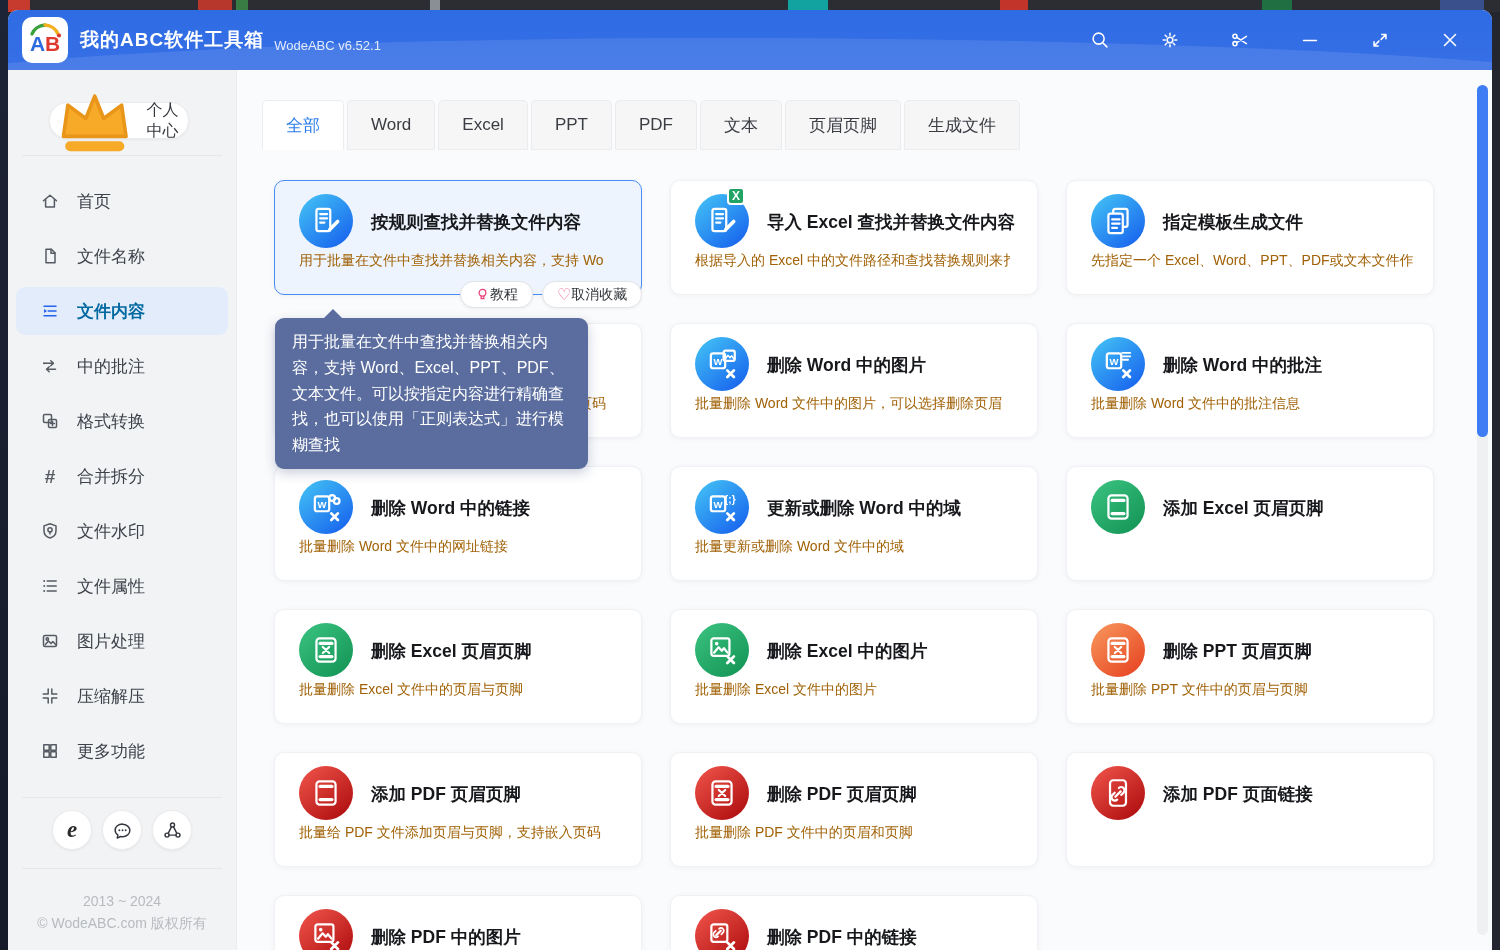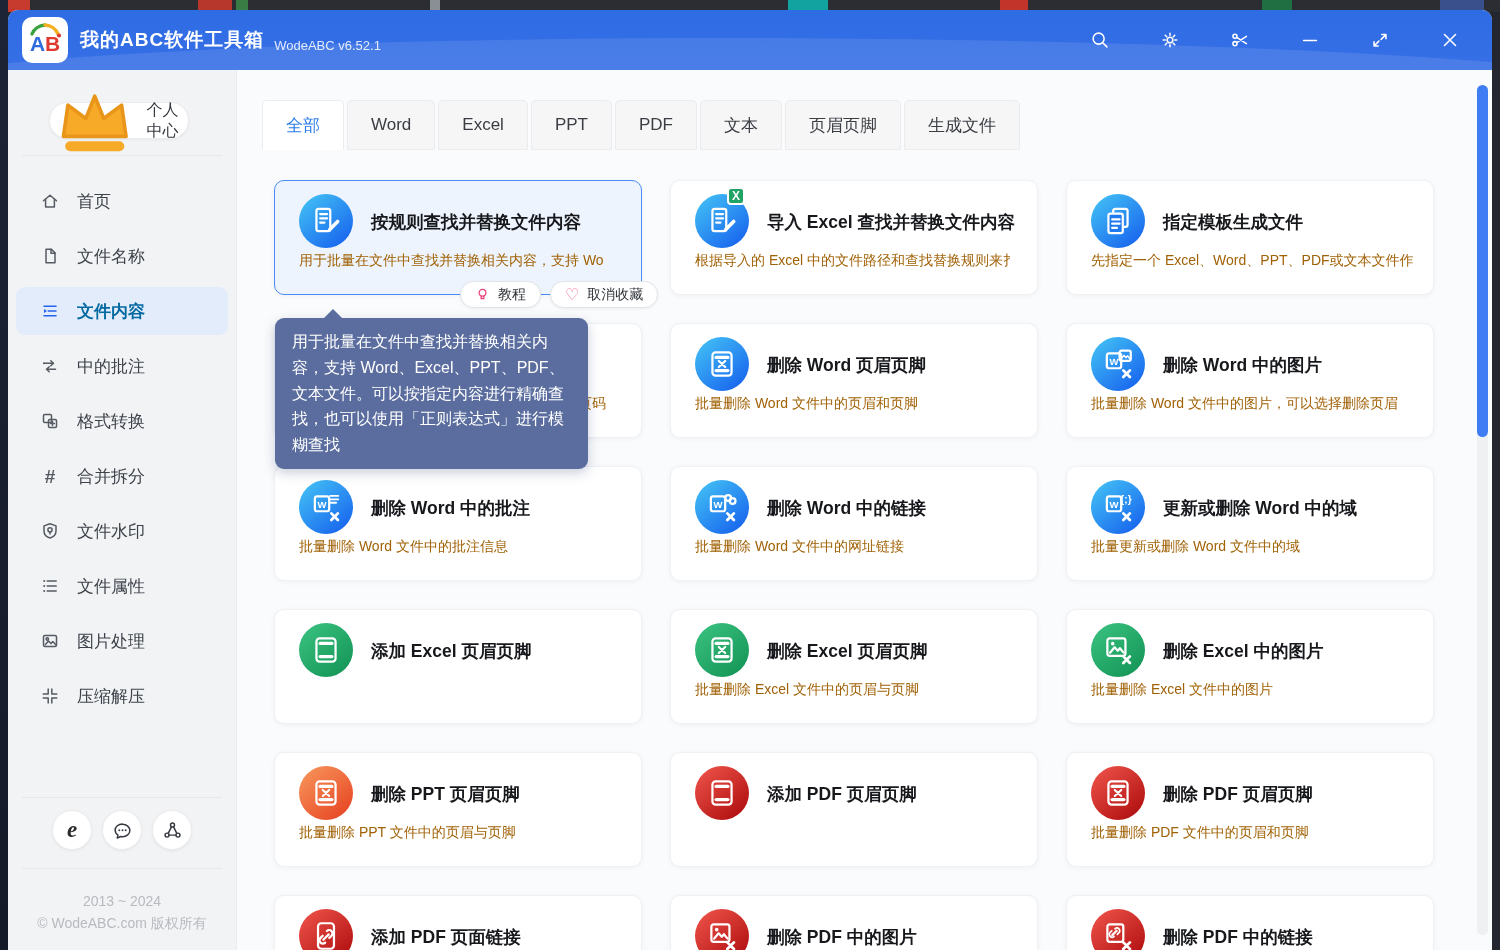--- a/index.html
+++ b/index.html
@@ -74,21 +74,21 @@
   .card-badge { position:absolute; left:56px; top:6px; width:18px; height:18px; border-radius:4px; background:#21a366;
     color:#fff; font-size:12px; font-weight:bold; display:flex; align-items:center; justify-content:center;
     border:2px solid #fff; }
   .card-title { position:absolute; left:96px; top:29px; font-size:17.5px; font-weight:bold; color:#17181c; white-space:nowrap; }
   .card-desc { position:absolute; left:24px; top:71px; width:332px; font-size:14px; color:#a16207;
     white-space:nowrap; overflow:hidden; }
 
   
   .pill-row { position:absolute; top:211px; left:223px; display:flex; gap:9px; z-index:5; }
   .pill { height:27px; background:#fff; border:1px solid #e4e4e8; border-radius:14px; box-shadow:0 1px 3px rgba(0,0,0,.06);
-    display:flex; align-items:center; gap:8px; padding:0 14px; font-size:14px; color:#2f3338; cursor:pointer; }
+    display:flex; align-items:center; gap:0; padding:0 14px; font-size:14px; color:#2f3338; cursor:pointer; }
   .pill svg { width:15px; height:15px; }
   .heart-glyph { color:#ee6a9b; font-size:16px; line-height:1; }
 
   
   .tooltip { position:absolute; left:38px; top:248px; width:313px; background:#5a6d9e; color:#fff;
     border-radius:9px; padding:11px 17px; font-size:16px; line-height:25.8px; z-index:10;
     box-shadow:0 4px 12px rgba(40,60,110,.25); }
   .tooltip-arrow { position:absolute; left:48px; top:-9px; width:0; height:0;
     border-left:10px solid transparent; border-right:10px solid transparent; border-bottom:10px solid #5a6d9e; }
 
@@ -260,20 +260,31 @@
             <span>图片处理</span>
           </div>
           <div class="side-item">
             <span class="s-ic">
               <svg viewBox="0 0 20 20" fill="none" stroke="currentColor" stroke-width="1.5" stroke-linecap="round" stroke-linejoin="round">
                 <path d="M8.2 3v5H3.2M11.8 3v5h5M8.2 17v-5H3.2M11.8 17v-5h5"></path>
               </svg>
             </span>
             <span>压缩解压</span>
           </div>
+          <div class="side-item">
+            <span class="s-ic">
+              <svg viewBox="0 0 20 20" fill="none" stroke="currentColor" stroke-width="1.5" stroke-linecap="round" stroke-linejoin="round">
+                <rect x="3.8" y="3.8" width="5.4" height="5.4"></rect>
+                <rect x="10.8" y="3.8" width="5.4" height="5.4"></rect>
+                <rect x="3.8" y="10.8" width="5.4" height="5.4"></rect>
+                <rect x="10.8" y="10.8" width="5.4" height="5.4"></rect>
+              </svg>
+            </span>
+            <span>更多功能</span>
+          </div>
         </div>
       <div class="side-div div2"></div>
       <div class="side-foot-icons" id="side-foot">
           <div class="foot-circle">
             <span class="ie-e">e</span>
           </div>
           <div class="foot-circle">
             <svg viewBox="0 0 20 20" fill="none" stroke="currentColor" stroke-width="1.4" stroke-linecap="round" stroke-linejoin="round">
               <path d="M10 3.8c-3.9 0-7 2.6-7 5.9 0 1.8 1 3.4 2.6 4.4L5 17.2l3.1-1.5c.6.1 1.2.2 1.9.2 3.9 0 7-2.6 7-5.9s-3.1-5.9-7-5.9z"></path>
               <circle cx="7" cy="9.8" r=".9" fill="currentColor" stroke="none"></circle>
@@ -351,146 +362,135 @@
               <svg viewBox="0 0 32 32" fill="none" stroke="#fff" stroke-width="2.1" stroke-linecap="round" stroke-linejoin="round">
                 <rect x="7" y="5" width="18" height="22" rx="3"></rect>
                 <path d="M10.5 9.8h11" stroke-width="3.2"></path>
                 <path d="M10.5 22.2h11" stroke-width="3.2"></path>
               </svg>
             </div>
     <div class="card-title">添加 Word 页眉页脚</div>
     <div class="card-desc">批量给 Word 文件添加页眉与页脚，支持嵌入页码</div>
   </div>
 
-  <div class="card">
-    <div class="card-icon grad-blue">
+
+  <div class="card">
+    <div class="card-icon grad-blue">
+              <svg viewBox="0 0 32 32" fill="none" stroke="#fff" stroke-width="2.1" stroke-linecap="round" stroke-linejoin="round">
+                <rect x="5.5" y="6" width="13.5" height="14" rx="2.2"></rect>
+                <text x="12.2" y="16.5" font-size="9" font-weight="bold" text-anchor="middle" fill="#fff" stroke="none" font-family="Liberation Sans,sans-serif">W</text>
+                <rect x="17.5" y="3.5" width="10.5" height="9.5" rx="1.6"></rect>
+                <path d="M19 11l2.6-3.1 2 2.1 1.5-1.7 2 2.7" stroke-width="1.4"></path>
+                <path d="M21 22l6.2 6.2M27.2 22L21 28.2" stroke-width="2.6"></path>
+              </svg>
+            </div>
+    <div class="card-title">删除 Word 中的图片</div>
+    <div class="card-desc">批量删除 Word 文件中的图片，可以选择删除页眉</div>
+  </div>
+
+  <div class="card">
+    <div class="card-icon grad-blue">
+              <svg viewBox="0 0 32 32" fill="none" stroke="#fff" stroke-width="2.1" stroke-linecap="round" stroke-linejoin="round">
+                <rect x="5.5" y="6" width="13.5" height="14" rx="2.2"></rect>
+                <text x="12.2" y="16.5" font-size="9" font-weight="bold" text-anchor="middle" fill="#fff" stroke="none" font-family="Liberation Sans,sans-serif">W</text>
+                <path d="M20 5.5h7.5M20 8.8h7.5M20 12h5.5" stroke-width="1.7"></path>
+                <path d="M21 22l6.2 6.2M27.2 22L21 28.2" stroke-width="2.6"></path>
+              </svg>
+            </div>
+    <div class="card-title">删除 Word 中的批注</div>
+    <div class="card-desc">批量删除 Word 文件中的批注信息</div>
+  </div>
+
+  <div class="card">
+    <div class="card-icon grad-blue">
+              <svg viewBox="0 0 32 32" fill="none" stroke="#fff" stroke-width="2.1" stroke-linecap="round" stroke-linejoin="round">
+                <rect x="5.5" y="6" width="13.5" height="14" rx="2.2"></rect>
+                <text x="12.2" y="16.5" font-size="9" font-weight="bold" text-anchor="middle" fill="#fff" stroke="none" font-family="Liberation Sans,sans-serif">W</text>
+                <circle cx="21.8" cy="7.5" r="2.7"></circle>
+                <circle cx="26" cy="10.4" r="2.7"></circle>
+                <path d="M21 22l6.2 6.2M27.2 22L21 28.2" stroke-width="2.6"></path>
+              </svg>
+            </div>
+    <div class="card-title">删除 Word 中的链接</div>
+    <div class="card-desc">批量删除 Word 文件中的网址链接</div>
+  </div>
+
+  <div class="card">
+    <div class="card-icon grad-blue">
+              <svg viewBox="0 0 32 32" fill="none" stroke="#fff" stroke-width="2.1" stroke-linecap="round" stroke-linejoin="round">
+                <rect x="5.5" y="6" width="13.5" height="14" rx="2.2"></rect>
+                <text x="12.2" y="16.5" font-size="9" font-weight="bold" text-anchor="middle" fill="#fff" stroke="none" font-family="Liberation Sans,sans-serif">W</text>
+                <text x="23.5" y="12.5" font-size="9.5" font-weight="bold" text-anchor="middle" fill="#fff" stroke="none" font-family="Liberation Sans,sans-serif">{;}</text>
+                <path d="M21 22l6.2 6.2M27.2 22L21 28.2" stroke-width="2.6"></path>
+              </svg>
+            </div>
+    <div class="card-title">更新或删除 Word 中的域</div>
+    <div class="card-desc">批量更新或删除 Word 文件中的域</div>
+  </div>
+
+  <div class="card">
+    <div class="card-icon grad-green">
+              <svg viewBox="0 0 32 32" fill="none" stroke="#fff" stroke-width="2.1" stroke-linecap="round" stroke-linejoin="round">
+                <rect x="7" y="5" width="18" height="22" rx="3"></rect>
+                <path d="M10.5 9.8h11" stroke-width="3.2"></path>
+                <path d="M10.5 22.2h11" stroke-width="3.2"></path>
+              </svg>
+            </div>
+    <div class="card-title">添加 Excel 页眉页脚</div>
+  </div>
+
+  <div class="card">
+    <div class="card-icon grad-green">
               <svg viewBox="0 0 32 32" fill="none" stroke="#fff" stroke-width="2.1" stroke-linecap="round" stroke-linejoin="round">
                 <rect x="7" y="5" width="18" height="22" rx="3"></rect>
                 <path d="M10.5 9.8h11" stroke-width="3.2"></path>
                 <path d="M10.5 22.2h11" stroke-width="3.2"></path>
                 <path d="M13 13.2l6 5.6M19 13.2l-6 5.6"></path>
               </svg>
             </div>
-    <div class="card-title">删除 Word 页眉页脚</div>
-    <div class="card-desc">批量删除 Word 文件中的页眉和页脚</div>
-  </div>
-
-  <div class="card">
-    <div class="card-icon grad-blue">
-              <svg viewBox="0 0 32 32" fill="none" stroke="#fff" stroke-width="2.1" stroke-linecap="round" stroke-linejoin="round">
-                <rect x="5.5" y="6" width="13.5" height="14" rx="2.2"></rect>
-                <text x="12.2" y="16.5" font-size="9" font-weight="bold" text-anchor="middle" fill="#fff" stroke="none" font-family="Liberation Sans,sans-serif">W</text>
-                <rect x="17.5" y="3.5" width="10.5" height="9.5" rx="1.6"></rect>
-                <path d="M19 11l2.6-3.1 2 2.1 1.5-1.7 2 2.7" stroke-width="1.4"></path>
-                <path d="M21 22l6.2 6.2M27.2 22L21 28.2" stroke-width="2.6"></path>
-              </svg>
-            </div>
-    <div class="card-title">删除 Word 中的图片</div>
-    <div class="card-desc">批量删除 Word 文件中的图片，可以选择删除页眉</div>
-  </div>
-
-  <div class="card">
-    <div class="card-icon grad-blue">
-              <svg viewBox="0 0 32 32" fill="none" stroke="#fff" stroke-width="2.1" stroke-linecap="round" stroke-linejoin="round">
-                <rect x="5.5" y="6" width="13.5" height="14" rx="2.2"></rect>
-                <text x="12.2" y="16.5" font-size="9" font-weight="bold" text-anchor="middle" fill="#fff" stroke="none" font-family="Liberation Sans,sans-serif">W</text>
-                <path d="M20 5.5h7.5M20 8.8h7.5M20 12h5.5" stroke-width="1.7"></path>
-                <path d="M21 22l6.2 6.2M27.2 22L21 28.2" stroke-width="2.6"></path>
-              </svg>
-            </div>
-    <div class="card-title">删除 Word 中的批注</div>
-    <div class="card-desc">批量删除 Word 文件中的批注信息</div>
-  </div>
-
-  <div class="card">
-    <div class="card-icon grad-blue">
-              <svg viewBox="0 0 32 32" fill="none" stroke="#fff" stroke-width="2.1" stroke-linecap="round" stroke-linejoin="round">
-                <rect x="5.5" y="6" width="13.5" height="14" rx="2.2"></rect>
-                <text x="12.2" y="16.5" font-size="9" font-weight="bold" text-anchor="middle" fill="#fff" stroke="none" font-family="Liberation Sans,sans-serif">W</text>
-                <circle cx="21.8" cy="7.5" r="2.7"></circle>
-                <circle cx="26" cy="10.4" r="2.7"></circle>
-                <path d="M21 22l6.2 6.2M27.2 22L21 28.2" stroke-width="2.6"></path>
-              </svg>
-            </div>
-    <div class="card-title">删除 Word 中的链接</div>
-    <div class="card-desc">批量删除 Word 文件中的网址链接</div>
-  </div>
-
-  <div class="card">
-    <div class="card-icon grad-blue">
-              <svg viewBox="0 0 32 32" fill="none" stroke="#fff" stroke-width="2.1" stroke-linecap="round" stroke-linejoin="round">
-                <rect x="5.5" y="6" width="13.5" height="14" rx="2.2"></rect>
-                <text x="12.2" y="16.5" font-size="9" font-weight="bold" text-anchor="middle" fill="#fff" stroke="none" font-family="Liberation Sans,sans-serif">W</text>
-                <text x="23.5" y="12.5" font-size="9.5" font-weight="bold" text-anchor="middle" fill="#fff" stroke="none" font-family="Liberation Sans,sans-serif">{;}</text>
-                <path d="M21 22l6.2 6.2M27.2 22L21 28.2" stroke-width="2.6"></path>
-              </svg>
-            </div>
-    <div class="card-title">更新或删除 Word 中的域</div>
-    <div class="card-desc">批量更新或删除 Word 文件中的域</div>
+    <div class="card-title">删除 Excel 页眉页脚</div>
+    <div class="card-desc">批量删除 Excel 文件中的页眉与页脚</div>
   </div>
 
   <div class="card">
     <div class="card-icon grad-green">
               <svg viewBox="0 0 32 32" fill="none" stroke="#fff" stroke-width="2.1" stroke-linecap="round" stroke-linejoin="round">
-                <rect x="7" y="5" width="18" height="22" rx="3"></rect>
-                <path d="M10.5 9.8h11" stroke-width="3.2"></path>
-                <path d="M10.5 22.2h11" stroke-width="3.2"></path>
-              </svg>
-            </div>
-    <div class="card-title">添加 Excel 页眉页脚</div>
-  </div>
-
-  <div class="card">
-    <div class="card-icon grad-green">
+                <rect x="6" y="5" width="17" height="16.5" rx="2.2"></rect>
+                <circle cx="11" cy="10" r="1.7" fill="#fff" stroke="none"></circle>
+                <path d="M8.5 18.5l4.3-5 3 3.2 2-2.4 3.4 4.2"></path>
+                <path d="M21 22l6.2 6.2M27.2 22L21 28.2" stroke-width="2.6"></path>
+              </svg>
+            </div>
+    <div class="card-title">删除 Excel 中的图片</div>
+    <div class="card-desc">批量删除 Excel 文件中的图片</div>
+  </div>
+
+  <div class="card">
+    <div class="card-icon grad-orange">
               <svg viewBox="0 0 32 32" fill="none" stroke="#fff" stroke-width="2.1" stroke-linecap="round" stroke-linejoin="round">
                 <rect x="7" y="5" width="18" height="22" rx="3"></rect>
                 <path d="M10.5 9.8h11" stroke-width="3.2"></path>
                 <path d="M10.5 22.2h11" stroke-width="3.2"></path>
                 <path d="M13 13.2l6 5.6M19 13.2l-6 5.6"></path>
               </svg>
             </div>
-    <div class="card-title">删除 Excel 页眉页脚</div>
-    <div class="card-desc">批量删除 Excel 文件中的页眉与页脚</div>
-  </div>
-
-  <div class="card">
-    <div class="card-icon grad-green">
-              <svg viewBox="0 0 32 32" fill="none" stroke="#fff" stroke-width="2.1" stroke-linecap="round" stroke-linejoin="round">
-                <rect x="6" y="5" width="17" height="16.5" rx="2.2"></rect>
-                <circle cx="11" cy="10" r="1.7" fill="#fff" stroke="none"></circle>
-                <path d="M8.5 18.5l4.3-5 3 3.2 2-2.4 3.4 4.2"></path>
-                <path d="M21 22l6.2 6.2M27.2 22L21 28.2" stroke-width="2.6"></path>
-              </svg>
-            </div>
-    <div class="card-title">删除 Excel 中的图片</div>
-    <div class="card-desc">批量删除 Excel 文件中的图片</div>
-  </div>
-
-  <div class="card">
-    <div class="card-icon grad-orange">
+    <div class="card-title">删除 PPT 页眉页脚</div>
+    <div class="card-desc">批量删除 PPT 文件中的页眉与页脚</div>
+  </div>
+
+  <div class="card">
+    <div class="card-icon grad-red">
               <svg viewBox="0 0 32 32" fill="none" stroke="#fff" stroke-width="2.1" stroke-linecap="round" stroke-linejoin="round">
                 <rect x="7" y="5" width="18" height="22" rx="3"></rect>
                 <path d="M10.5 9.8h11" stroke-width="3.2"></path>
                 <path d="M10.5 22.2h11" stroke-width="3.2"></path>
-                <path d="M13 13.2l6 5.6M19 13.2l-6 5.6"></path>
-              </svg>
-            </div>
-    <div class="card-title">删除 PPT 页眉页脚</div>
-    <div class="card-desc">批量删除 PPT 文件中的页眉与页脚</div>
-  </div>
-
-  <div class="card">
-    <div class="card-icon grad-red">
-              <svg viewBox="0 0 32 32" fill="none" stroke="#fff" stroke-width="2.1" stroke-linecap="round" stroke-linejoin="round">
-                <rect x="7" y="5" width="18" height="22" rx="3"></rect>
-                <path d="M10.5 9.8h11" stroke-width="3.2"></path>
-                <path d="M10.5 22.2h11" stroke-width="3.2"></path>
               </svg>
             </div>
     <div class="card-title">添加 PDF 页眉页脚</div>
+    <div class="card-desc">批量给 PDF 文件添加页眉与页脚，支持嵌入页码</div>
   </div>
 
   <div class="card">
     <div class="card-icon grad-red">
               <svg viewBox="0 0 32 32" fill="none" stroke="#fff" stroke-width="2.1" stroke-linecap="round" stroke-linejoin="round">
                 <rect x="7" y="5" width="18" height="22" rx="3"></rect>
                 <path d="M10.5 9.8h11" stroke-width="3.2"></path>
                 <path d="M10.5 22.2h11" stroke-width="3.2"></path>
                 <path d="M13 13.2l6 5.6M19 13.2l-6 5.6"></path>
               </svg>

